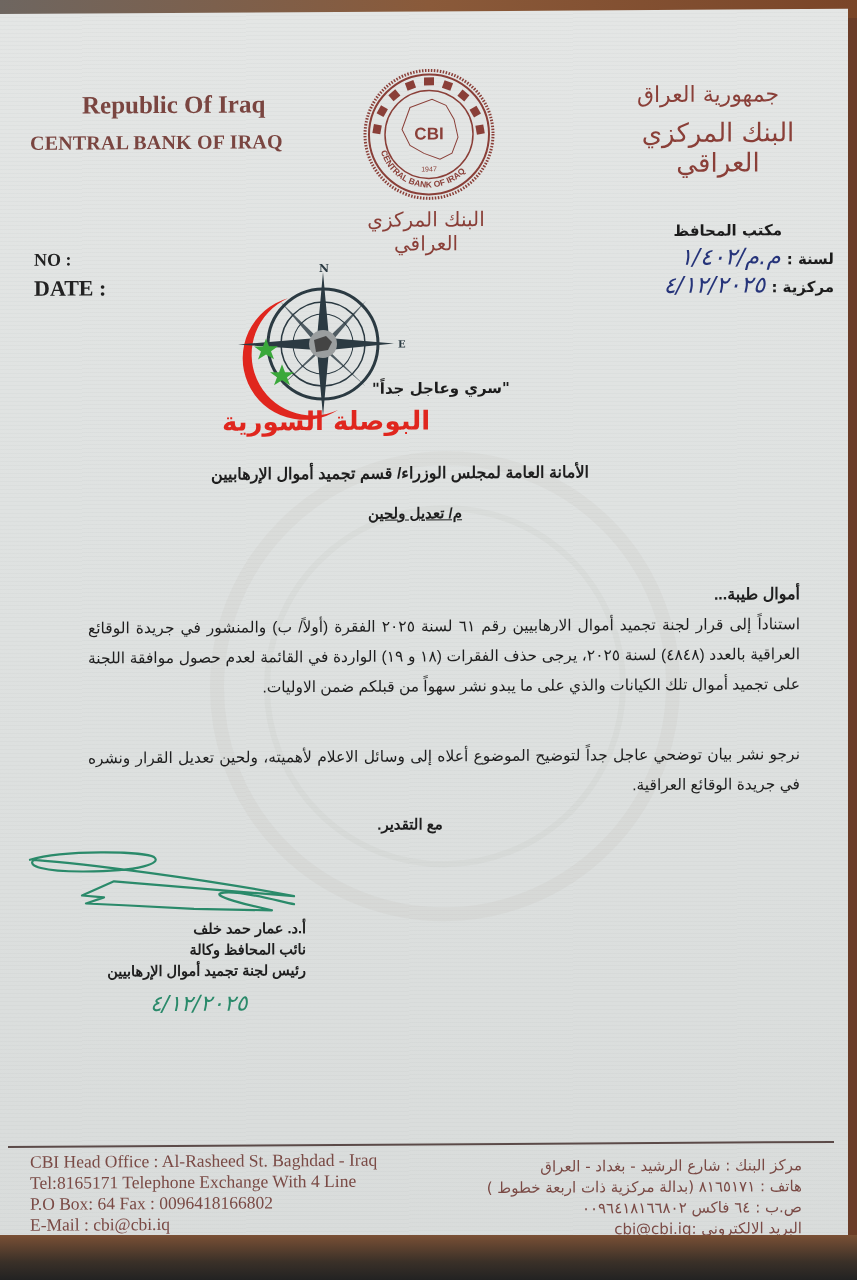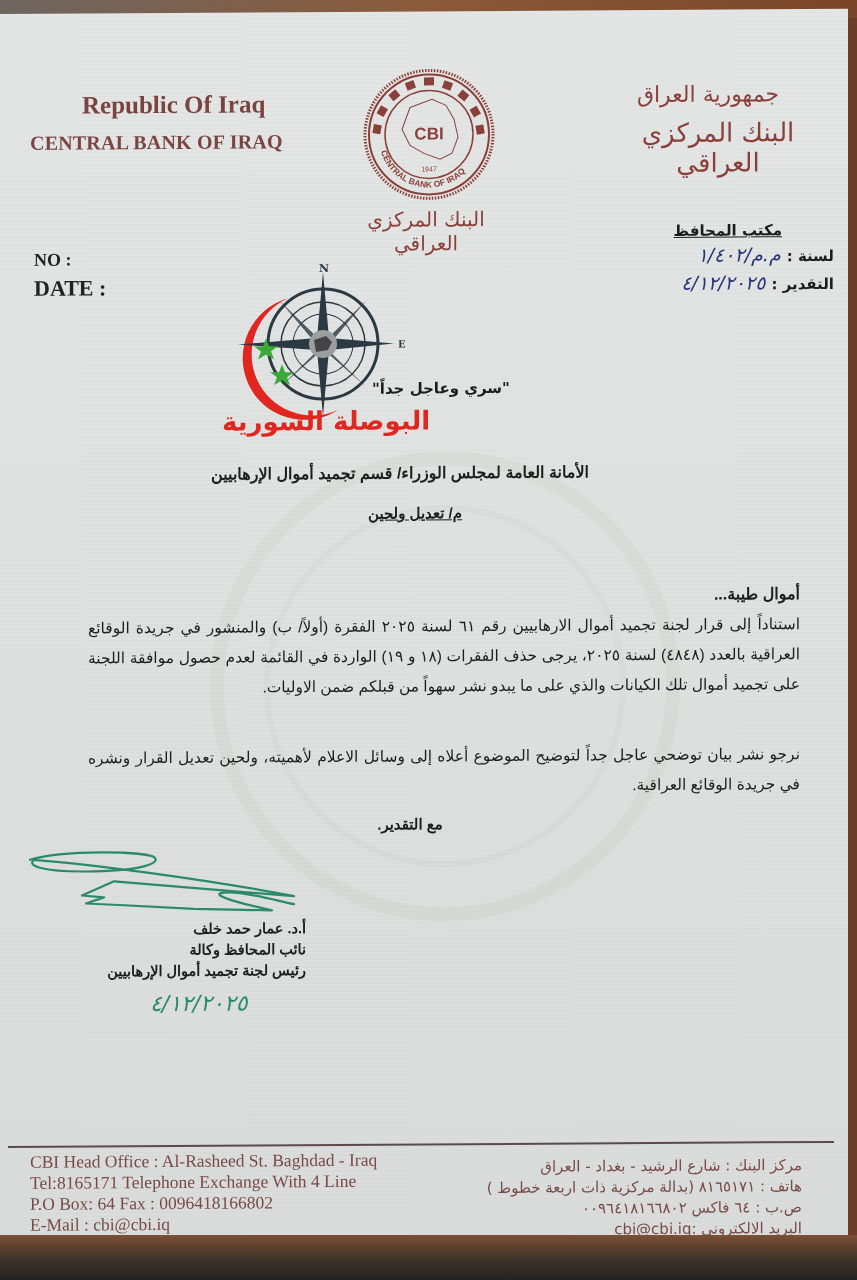--- a/index.html
+++ b/index.html
@@ -33,23 +33,23 @@
     .no-label { position: absolute; left: 34px; top: 236px; font-size: 18px; font-weight: bold; color: #222; text-align: right; }
     .date-label { position: absolute; left: 34px; top: 262px; font-size: 22px; font-weight: bold; color: #222; }
 
     
     .seal { position: absolute; left: 362px; top: 56px; width: 134px; height: 134px; }
     .seal-ar { position: absolute; left: 348px; top: 196px; width: 156px; text-align: center; font-family: "DejaVu Sans", sans-serif; font-size: 20px; color: #8a3f38; letter-spacing: -1px; direction: rtl; }
 
     
     .hdr-right-1 { position: absolute; right: 20px; top: 72px; width: 240px; text-align: center; direction: rtl; font-family: "DejaVu Serif", serif; font-size: 22px; color: #8a3f38; }
     .hdr-right-2 { position: absolute; right: 10px; top: 108px; width: 240px; text-align: center; direction: rtl; font-family: "DejaVu Serif", serif; font-size: 26px; color: #8a3f38; }
-    .office { position: absolute; right: 66px; top: 212px; direction: rtl; font-family: "DejaVu Sans", sans-serif; font-size: 15px; font-weight: bold; color: #1c1c1c; text-decoration: underline; }
+    .office { position: absolute; right: 66px; top: 212px; direction: rtl; font-family: "DejaVu Sans", sans-serif; font-size: 15px; font-weight: bold; color: #1c1c1c; }
     .ref-row { position: absolute; right: 14px; direction: rtl; font-family: "DejaVu Sans", sans-serif; font-size: 15px; font-weight: bold; color: #1c1c1c; display: flex; align-items: baseline; gap: 6px; }
-    .ref-row .hand { font-family: "DejaVu Sans", sans-serif; font-weight: normal; font-style: italic; color: #26347a; font-size: 19px; }
+    .ref-row .hand { font-family: "DejaVu Sans", sans-serif; font-weight: normal; font-style: italic; color: #26347a; font-size: 23px; }
     .ref-no { top: 234px; }
     .ref-date { top: 262px; }
 
     
     .wm { position: absolute; left: 218px; top: 248px; width: 330px; height: 190px; }
     .wm-secret { position: absolute; left: 372px; top: 368px; direction: rtl; font-family: "DejaVu Sans", sans-serif; font-size: 15px; font-weight: bold; color: #1c1c1c; }
     .wm-brand { position: absolute; left: 222px; top: 394px; direction: rtl; font-family: "DejaVu Sans", sans-serif; font-size: 26px; font-weight: bold; color: #e0261e; letter-spacing: -1px; }
 
     
     .bg-seal { position: absolute; left: 210px; top: 440px; width: 470px; height: 470px; border-radius: 50%; border: 14px solid rgba(160,150,145,0.08); }
@@ -114,21 +114,21 @@
   <div class="seal-ar">البنك المركزي العراقي</div>
 
   <div class="hdr-right-1">جمهورية العراق</div>
   <div class="hdr-right-2">البنك المركزي العراقي</div>
   <div class="office">مكتب المحافظ</div>
   <div class="ref-row ref-no">
     <span>لسنة :</span>
     <span class="hand">م.م/١/٤٠٢</span>
   </div>
   <div class="ref-row ref-date">
-    <span>التقدير :</span>
+    <span>مركزية :</span>
     <span class="hand">٤/١٢/٢٠٢٥</span>
   </div>
 
   <svg class="wm" viewBox="0 0 330 190">
     <path d="M70 38 A62 62 0 1 0 120 150 A56 56 0 1 1 70 38 Z" fill="#e0261e"></path>
     <circle cx="105" cy="84" r="55" fill="none" stroke="#2b3a42" stroke-width="3"></circle>
     <circle cx="105" cy="84" r="42" fill="none" stroke="#2b3a42" stroke-width="1.5"></circle>
     <circle cx="105" cy="84" r="30" fill="none" stroke="#2b3a42" stroke-width="1"></circle>
     <g fill="#2b3a42">
       <polygon points="105,12 111,78 105,84 99,78"></polygon>

